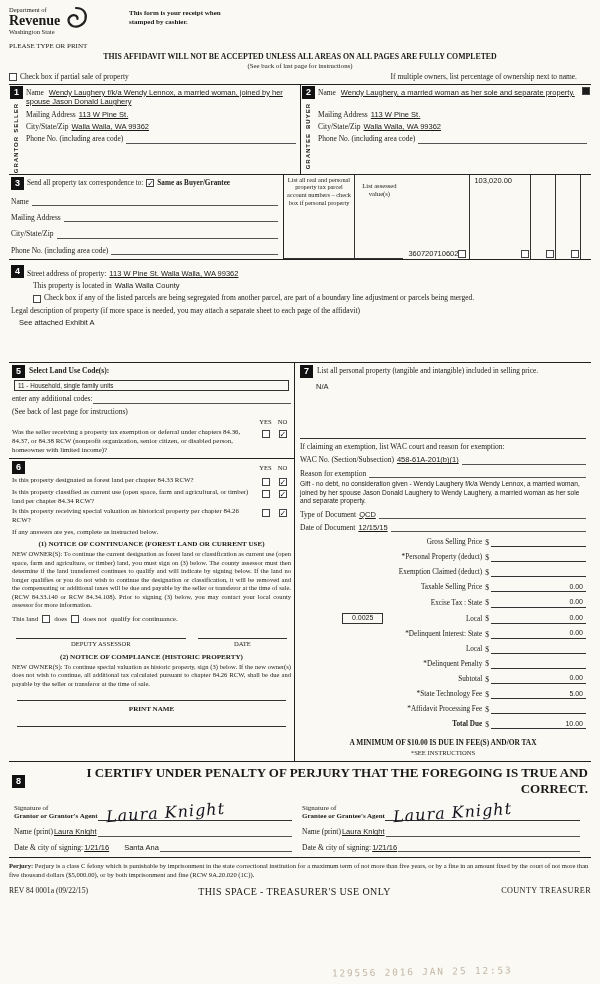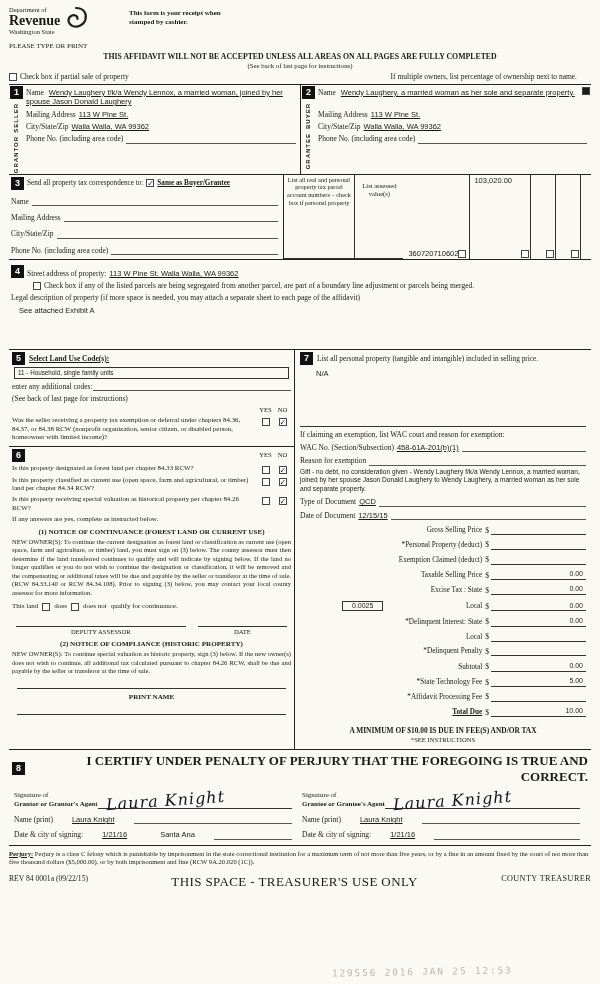--- a/index.html
+++ b/index.html
@@ -1,20 +1,20 @@
 <!DOCTYPE html>
 <html><head>
 <meta charset="utf-8">
 <style>
   * { margin:0; padding:0; box-sizing:border-box; }
   body { margin:0; background:#9a9a9a; }
   .page { width:600px; height:984px; background:#fbf9f3; color:#1a1a1a;
           font-family:"Liberation Serif", serif; font-size:7.5px; line-height:1.25;
           position:relative; padding:6px 9px; overflow:hidden; }
-  .bold { font-weight:bold;text-decoration:underline; }
+  .bold { font-weight:bold; }
   .fval { font-family:"Liberation Sans", sans-serif; text-decoration:underline; }
   .fvalp { font-family:"Liberation Sans", sans-serif; }
   .numbox { display:inline-block; min-width:13px; height:13px; background:#111; color:#fff;
             font-family:"Liberation Sans", sans-serif; font-weight:bold; font-size:9px;
             line-height:13px; text-align:center; flex:0 0 auto; }
   .cb { display:inline-block; width:8px; height:8px; border:1px solid #444; background:#fff;
         font-family:"Liberation Sans", sans-serif; font-size:8px; line-height:7px;
         text-align:center; vertical-align:-1px; flex:0 0 auto; overflow:hidden; }
   .cb.filled { background:#1c1c1c; }
   .blank { flex:1; border-bottom:1px solid #555; height:9px; }
@@ -122,26 +122,26 @@
   .s8head { display:flex; align-items:center; gap:5px; }
   .certify { flex:1; text-align:right; font-weight:bold; font-size:13px; }
   .s8cols { display:flex; margin-top:3px; }
   .s8col { width:50%; padding:0 8px 0 2px; }
   .sig-row { display:flex; align-items:flex-end; }
   .sig-label { font-size:7px; line-height:1.2; padding-bottom:1px; }
   .sig-label .r2 { font-weight:bold; display:block; }
   .sig-area { flex:1; border-bottom:1px solid #333; position:relative; height:21px; }
   .sig { position:absolute; left:8px; bottom:-3px; font-family:"DejaVu Serif",serif; font-style:italic;
          font-size:16px; color:#14141f; transform:rotate(-4deg); white-space:nowrap; letter-spacing:1px; }
-  .s8row { display:flex; align-items:flex-end; gap:19px; margin-top:6px; }
+  .s8row { display:flex; align-items:flex-end; gap:1px; margin-top:6px; }
   .citygap { margin-left:14px; }
 
   .perjury { font-size:6.6px; line-height:1.3; margin-top:4px; }
   .footer { display:flex; align-items:flex-start; margin-top:7px; font-size:7.6px; }
-  .footer .treas { flex:1; text-align:center; font-size:13px; letter-spacing:.4px; }
+  .footer .treas { flex:1; text-align:center; font-size:10px; letter-spacing:.4px; }
   .footer .cty { font-size:8.2px; letter-spacing:.4px; }
   .stamp { position:absolute; right:88px; bottom:6px; color:#b9ac9b;
            font-family:"DejaVu Sans Mono",monospace; font-size:9.5px; letter-spacing:1.8px;
            transform:rotate(-1deg); opacity:.85; }
 </style>
 </head>
 <body>
 
 <div class="page">
 
@@ -283,20 +283,24 @@
         <div class="p-val"></div>
       </div>
     </div>
   </div>
 
   <div class="sec4">
     <div class="s4row">
       <span class="numbox">4</span>
       <span>Street address of property:</span>
       <span class="fval">113 W Pine St. Walla Walla, WA 99362</span>
+    </div>
+    <div class="s4row ind1">
+      <span>This property is located in</span>
+      <span class="fvalp">Walla Walla County</span>
     </div>
     <div class="s4row ind1">
       <span class="cb"></span>
       <span>Check box if any of the listed parcels are being segregated from another parcel, are part of a boundary line adjustment or parcels being merged.</span>
     </div>
     <div class="s4row">
       <span>Legal description of property (if more space is needed, you may attach a separate sheet to each page of the affidavit)</span>
     </div>
     <div class="legal-val fvalp">See attached Exhibit A</div>
     <div class="legal-space"></div>

